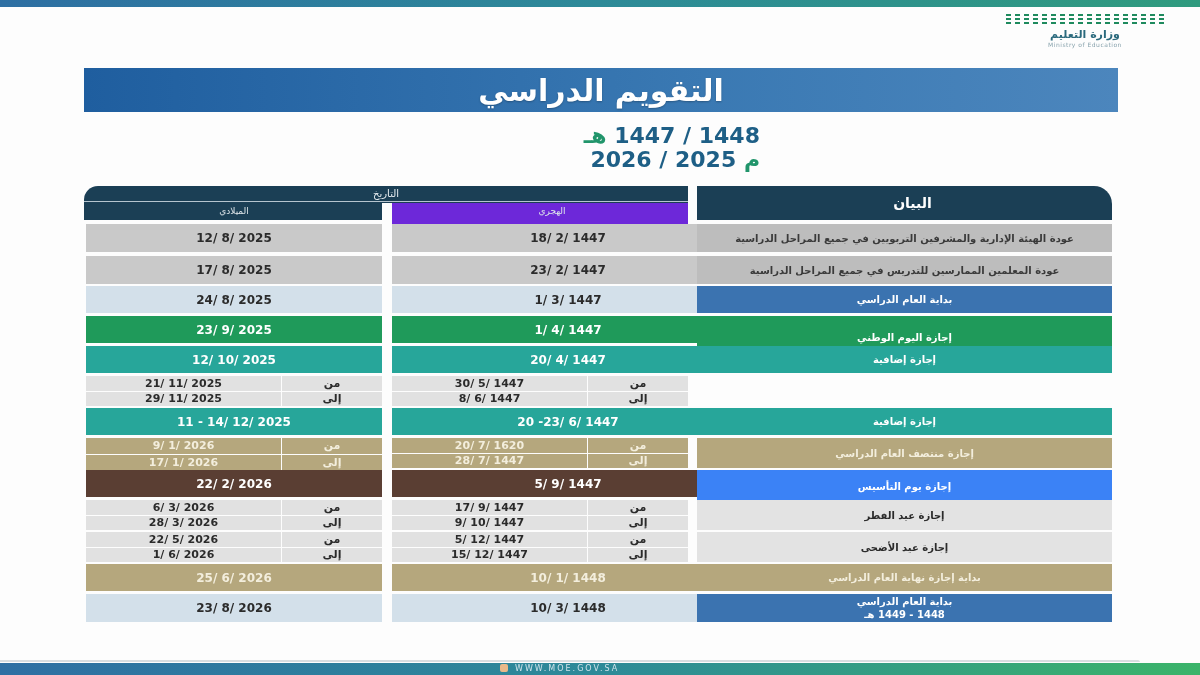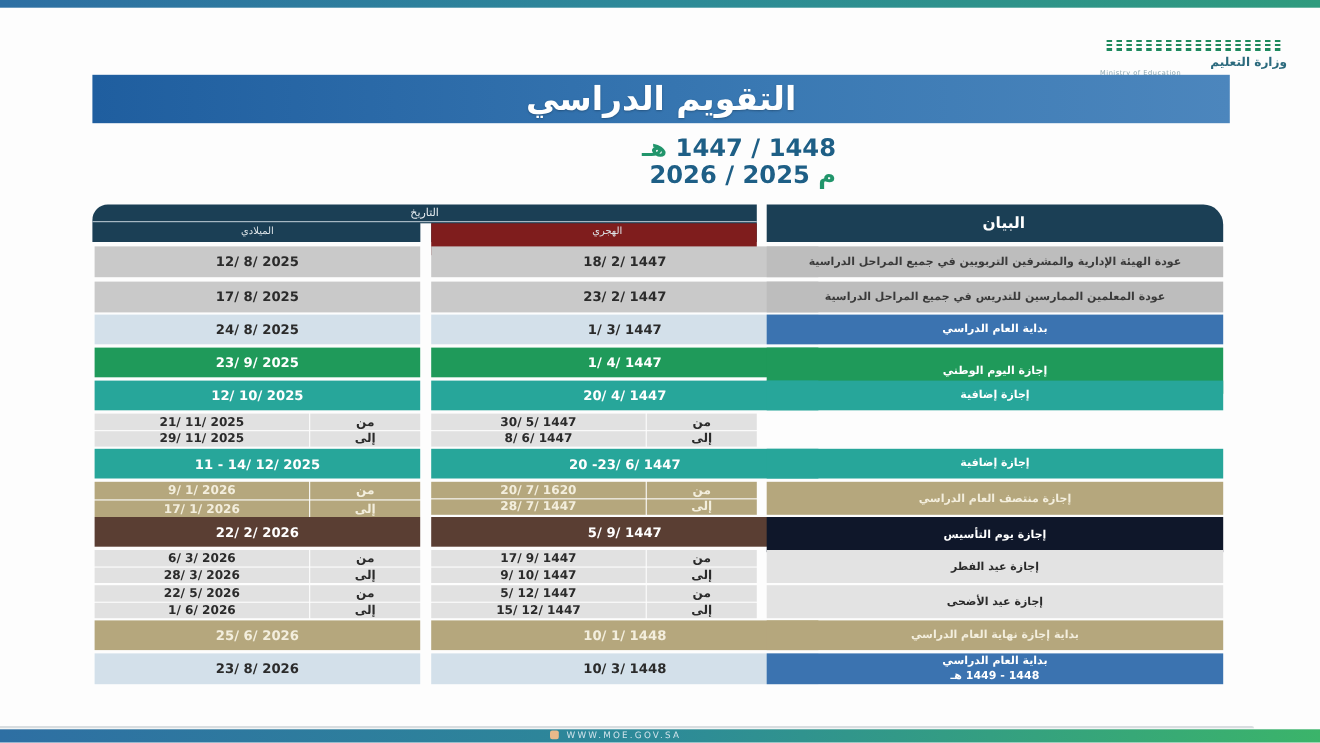--- a/index.html
+++ b/index.html
@@ -1,33 +1,33 @@
 <!DOCTYPE html>
 <html><head>
 <meta charset="utf-8">
 <style>
   * { box-sizing: border-box; margin: 0; padding: 0; }
   html, body { width: 1200px; height: 675px; overflow: hidden; background: #fdfdfd; font-family: "DejaVu Sans", sans-serif; }
   .topbar { position: absolute; left: 0; top: 0; width: 1200px; height: 7px; background: linear-gradient(90deg, #2e6fa3 0%, #2d8a98 50%, #2f9b7e 100%); }
-  .logo { position: absolute; left: 1000px; top: 30px; width: 170px; height: 46px; }
+  .logo { position: absolute; left: 1000px; top: 8px; width: 170px; height: 46px; text-align: center; }
   .logo-dots { display: flex; justify-content: center; gap: 4px; margin-top: 6px; }
   .logo-dots span { display: block; width: 5px; height: 12px; background: repeating-linear-gradient(180deg, #1e8a5e 0 2px, transparent 2px 4px); }
   .logo-ar { font-size: 11px; color: #2b6a7d; margin-top: 2px; font-weight: bold; direction: rtl; }
   .logo-en { font-size: 6px; color: #8aa4ae; letter-spacing: 0.5px; }
   .banner { position: absolute; left: 84px; top: 68px; width: 1034px; height: 44px; background: linear-gradient(90deg, #1f5e9f 0%, #3a79b3 60%, #4c86bd 100%); display: flex; align-items: center; justify-content: center; }
   .banner-title { color: #ffffff; font-size: 30px; font-weight: bold; direction: rtl; letter-spacing: 3px; text-shadow: 0 1px 2px rgba(0,0,0,0.25); }
   .years { position: absolute; left: 400px; top: 124px; width: 360px; direction: ltr; text-align: right; font-weight: bold; font-size: 22px; line-height: 24px; }
   .years .num { color: #1e5f86; }
   .years .suf { color: #21956b; }
   .table { position: absolute; left: 84px; top: 186px; width: 1030px; }
   .hdr-date { position: absolute; left: 0; top: 0; width: 604px; height: 34px; background: #1b3f55; border-radius: 14px 0 0 0; }
   .hdr-date-label { position: absolute; top: 2px; left: 0; width: 604px; text-align: center; color: #e8eef2; font-size: 10px; direction: rtl; }
   .hdr-date-line { position: absolute; left: 0; top: 15px; width: 604px; height: 1px; background: #b6c5cf; }
   .hdr-greg { position: absolute; left: 2px; top: 17px; width: 296px; height: 17px; background: #1b3f55; color: #dfe6ea; font-size: 9px; text-align: center; line-height: 17px; direction: rtl; }
-  .hdr-hijri { position: absolute; left: 308px; top: 17px; width: 296px; height: 29px; background: #7f1d1d; color: #dfe6ea; font-size: 9px; text-align: center; line-height: 17px; direction: rtl; padding-left: 24px; }
+  .hdr-hijri { position: absolute; left: 308px; top: 17px; width: 296px; height: 29px; background: #6d28d9; color: #dfe6ea; font-size: 9px; text-align: center; line-height: 17px; direction: rtl; padding-left: 24px; }
   .hdr-gap { position: absolute; left: 298px; top: 17px; width: 10px; height: 17px; background: #fdfdfd; }
   .hdr-stmt { position: absolute; left: 613px; top: 0; width: 415px; height: 34px; background: #1b3f55; border-radius: 0 18px 0 0; color: #fff; font-size: 14px; font-weight: bold; text-align: center; line-height: 34px; direction: rtl; padding-left: 16px; }
   .row { position: absolute; left: 0; width: 1030px; }
   .cell { position: absolute; display: flex; align-items: center; justify-content: center; font-weight: bold; font-size: 12px; direction: ltr; }
   .c-greg { left: 2px; width: 296px; }
   .c-hijri { left: 308px; width: 352px; }
   .c-stmt { left: 613px; width: 415px; font-size: 10px; font-weight: bold; direction: rtl; text-align: center; line-height: 13px; }
   .split { position: absolute; display: grid; grid-template-columns: 1fr 100px; grid-template-rows: 1fr 1fr; gap: 1px; }
   .split div { display: flex; align-items: center; justify-content: center; font-weight: bold; font-size: 11px; }
   .split .lbl { direction: rtl; }
@@ -161,21 +161,21 @@
           <div style="background:#b5a77d;color:#f3eedd">28/ 7/ 1447</div>
           <div class="lbl" style="background:#b5a77d;color:#f3eedd">إلى</div>
         </div>
         <div class="cell c-stmt" style="top:0;height:30px;background:#b5a77d;color:#f3eedd;padding:0 20px">
           <span>إجازة منتصف العام الدراسي</span>
         </div>
       </div>
       <div class="row" style="top: 284px; height: 27px;">
         <div class="cell c-greg" style="top:0;height:27px;background:#5a3e33;color:#ffffff">22/ 2/ 2026</div>
         <div class="cell c-hijri" style="top:0;height:27px;background:#5a3e33;color:#ffffff">5/ 9/ 1447</div>
-        <div class="cell c-stmt" style="top:0;height:27px;background:#0f172a;color:#ffffff;padding:16px 20px">
+        <div class="cell c-stmt" style="top:0;height:27px;background:#3b82f6;color:#ffffff;padding:16px 20px">
           <span>إجازة يوم التأسيس</span>
         </div>
       </div>
       <div class="row" style="top: 314px; height: 30px;">
         <div class="split" style="left:2px;top:0;width:296px;height:30px;background:#fdfdfd">
           <div style="background:#e1e1e1;color:#2b2b2b">6/ 3/ 2026</div>
           <div class="lbl" style="background:#e1e1e1;color:#2b2b2b">من</div>
           <div style="background:#e1e1e1;color:#2b2b2b">28/ 3/ 2026</div>
           <div class="lbl" style="background:#e1e1e1;color:#2b2b2b">إلى</div>
         </div>

